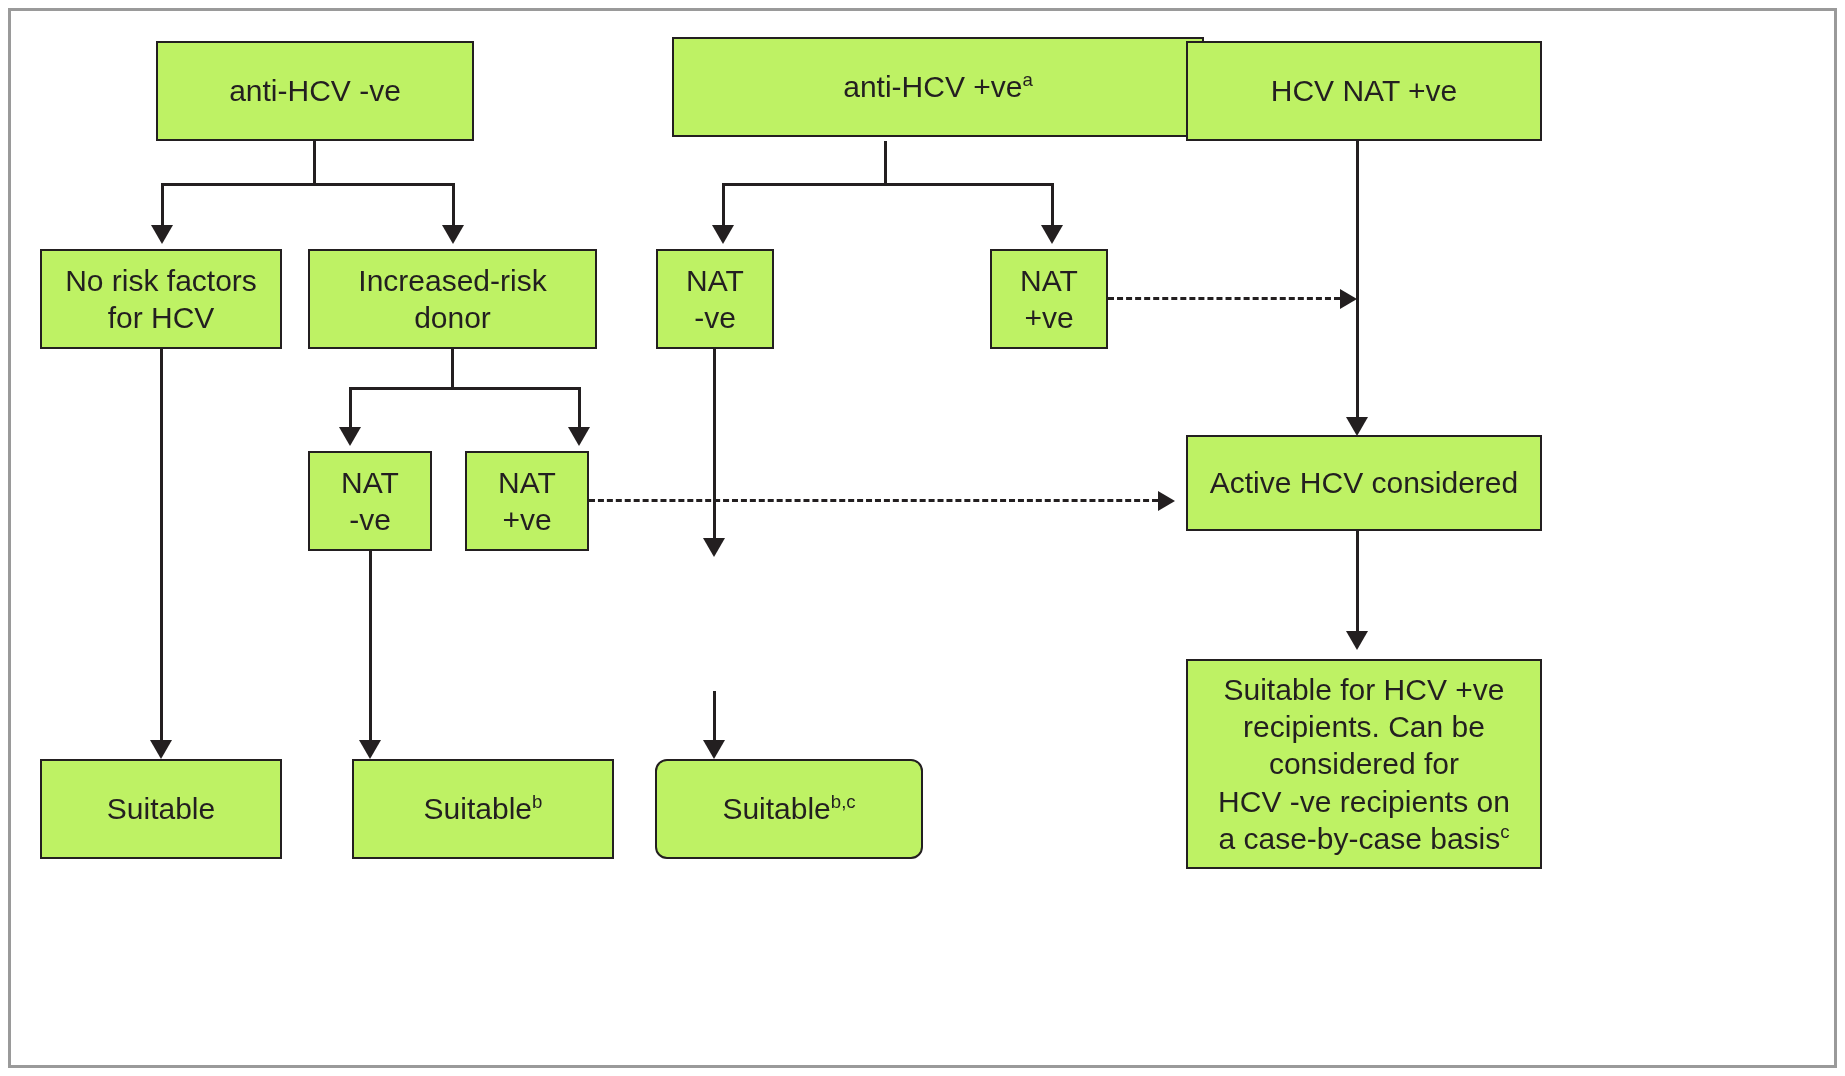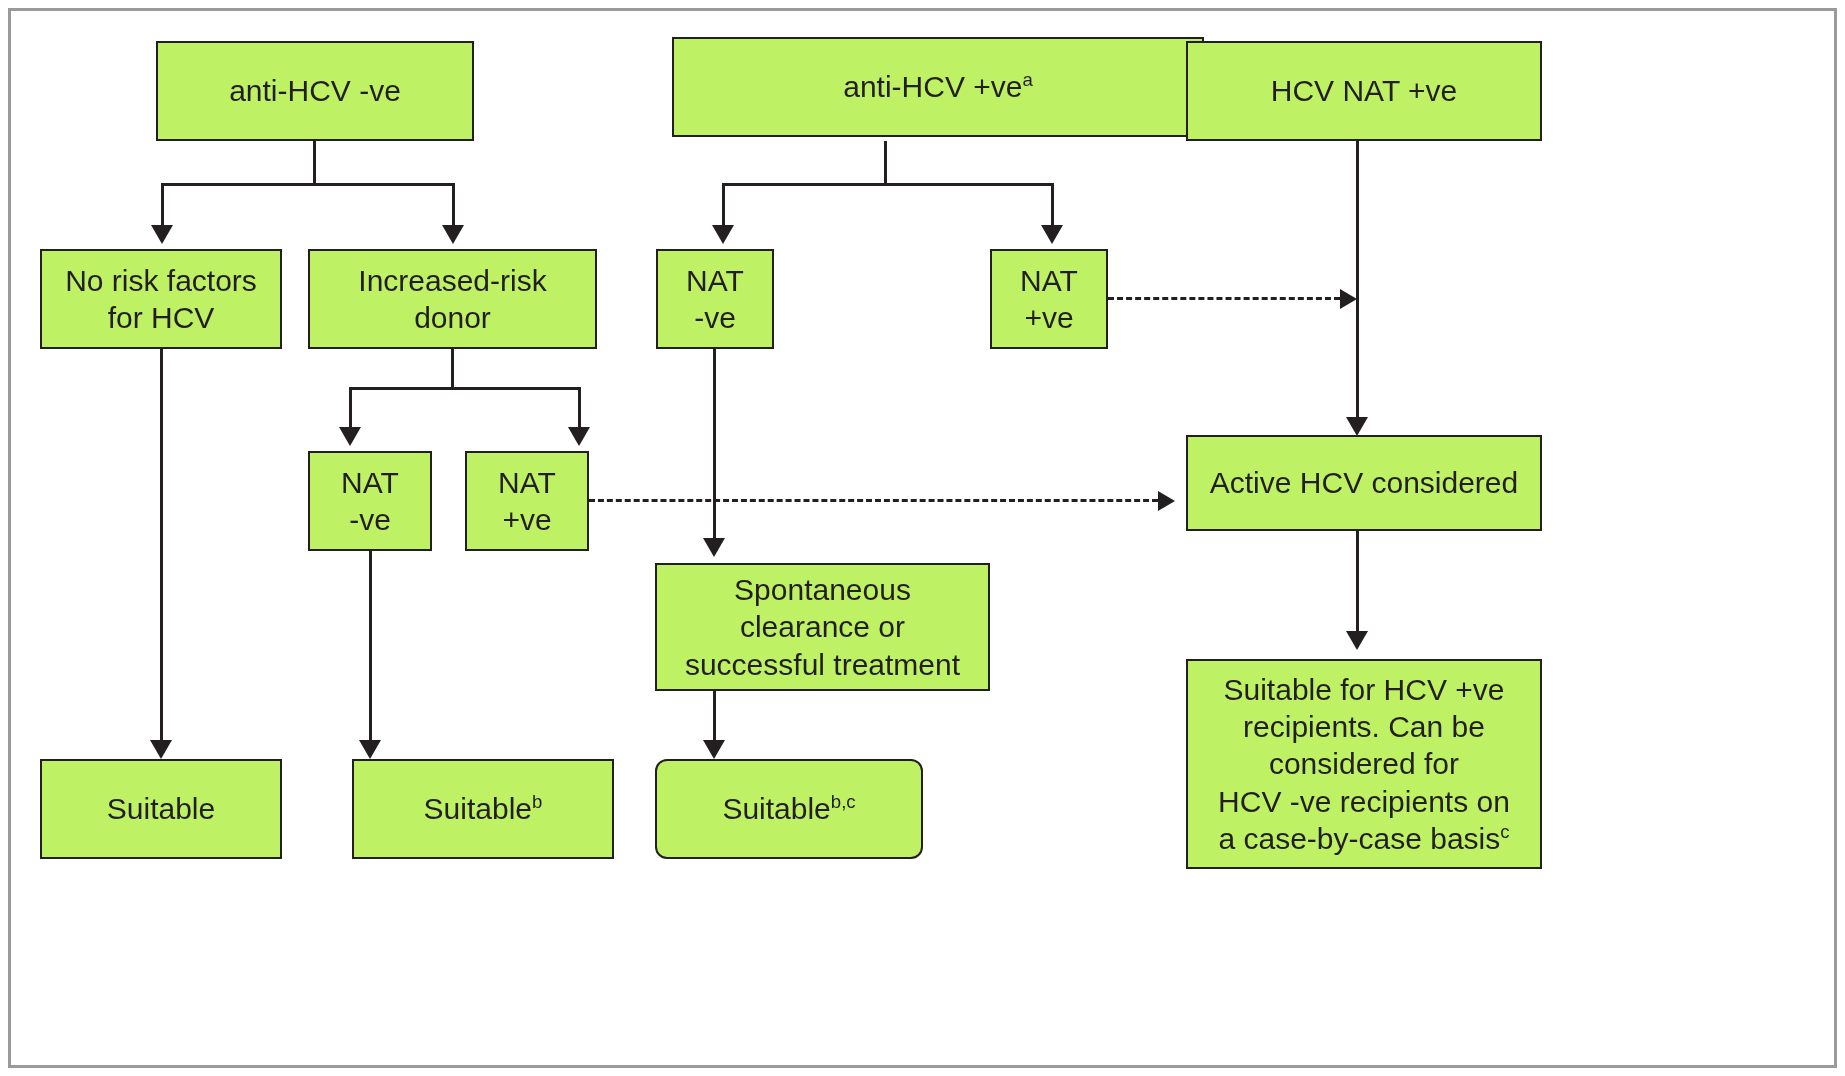--- a/index.html
+++ b/index.html
@@ -108,27 +108,20 @@
 
   <div class="dash" style="left:589px;top:499px;width:569px;"></div>
   <div class="darrow" style="left:1158px;top:491px;"></div>
 
   <div class="ln vl" style="left:369px;top:551px;width:3px;height:189px;"></div>
   <div class="arrow" style="left:359px;top:740px;"></div>
 
   <div class="ln vl" style="left:713px;top:349px;width:3px;height:189px;"></div>
   <div class="arrow" style="left:703px;top:538px;"></div>
 
-  <div class="box" style="left:655px;top:563px;width:335px;height:128px;">
-    <span class="t">
-      <span>Spontaneous</span><br>
-      <span>clearance or</span><br>
-      <span>successful treatment</span>
-    </span>
-  </div>
 
   <div class="ln vl" style="left:713px;top:691px;width:3px;height:49px;"></div>
   <div class="arrow" style="left:703px;top:740px;"></div>
 
   <div class="box" style="left:1186px;top:435px;width:356px;height:96px;">
     <span class="t">Active HCV considered</span>
   </div>
 
   <div class="ln vl" style="left:1356px;top:531px;width:3px;height:100px;"></div>
   <div class="arrow" style="left:1346px;top:631px;"></div>

